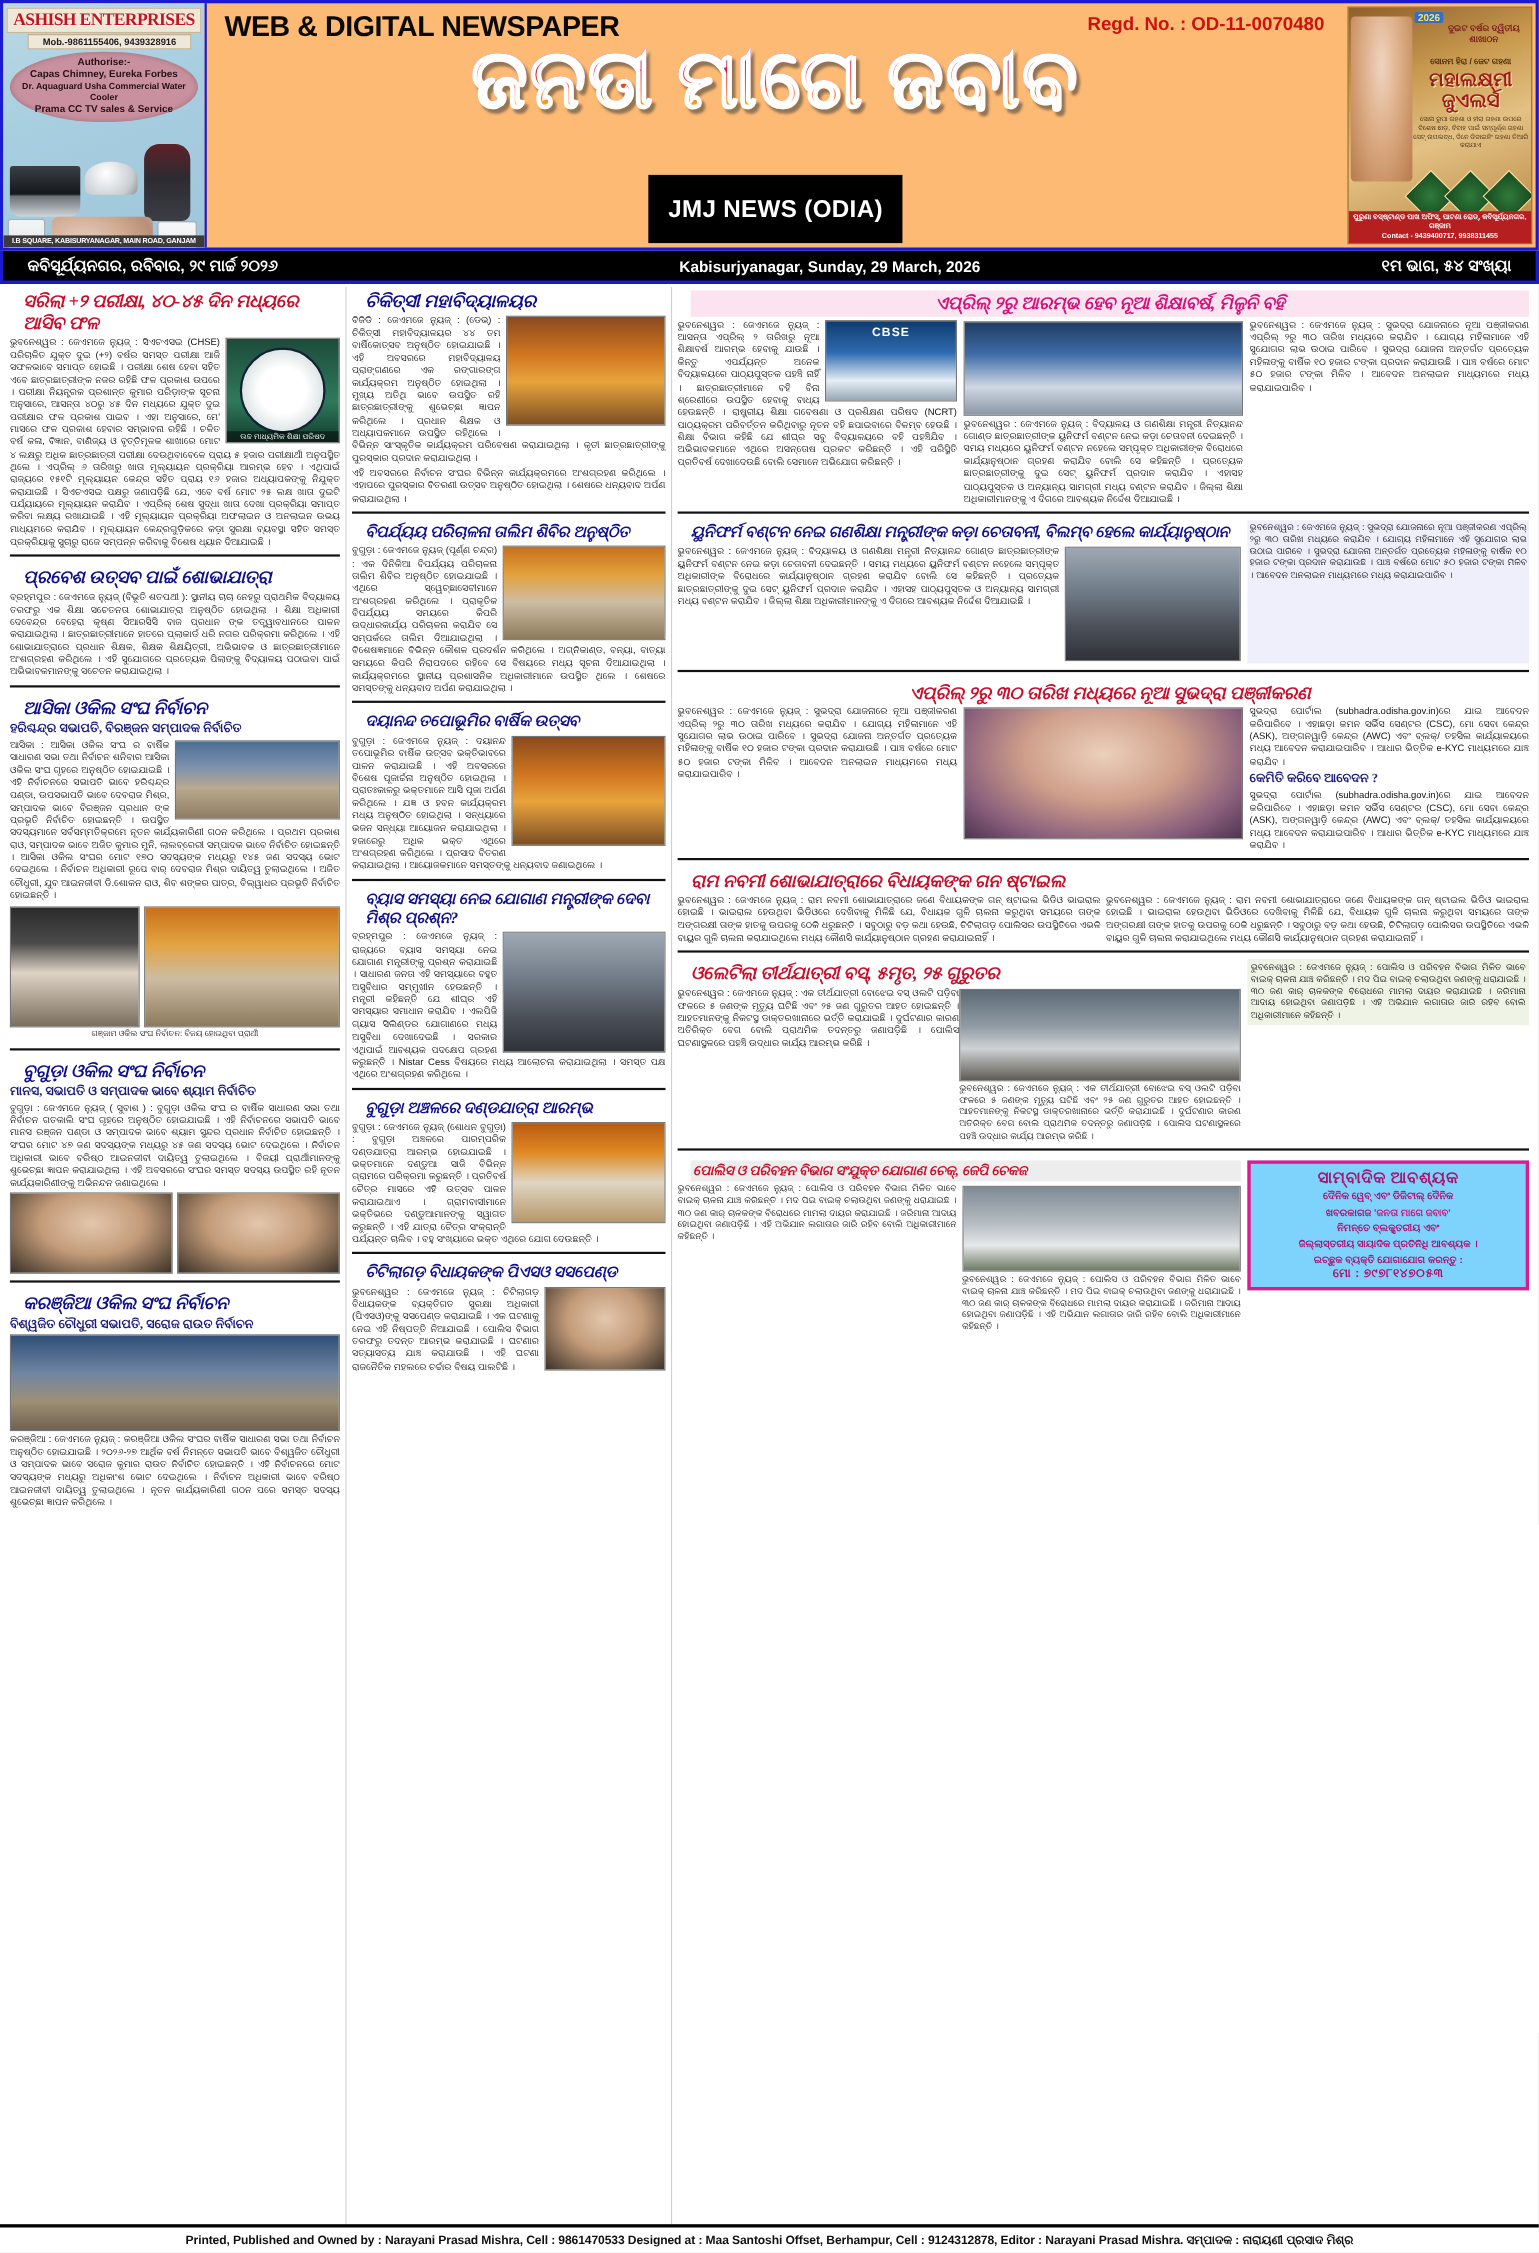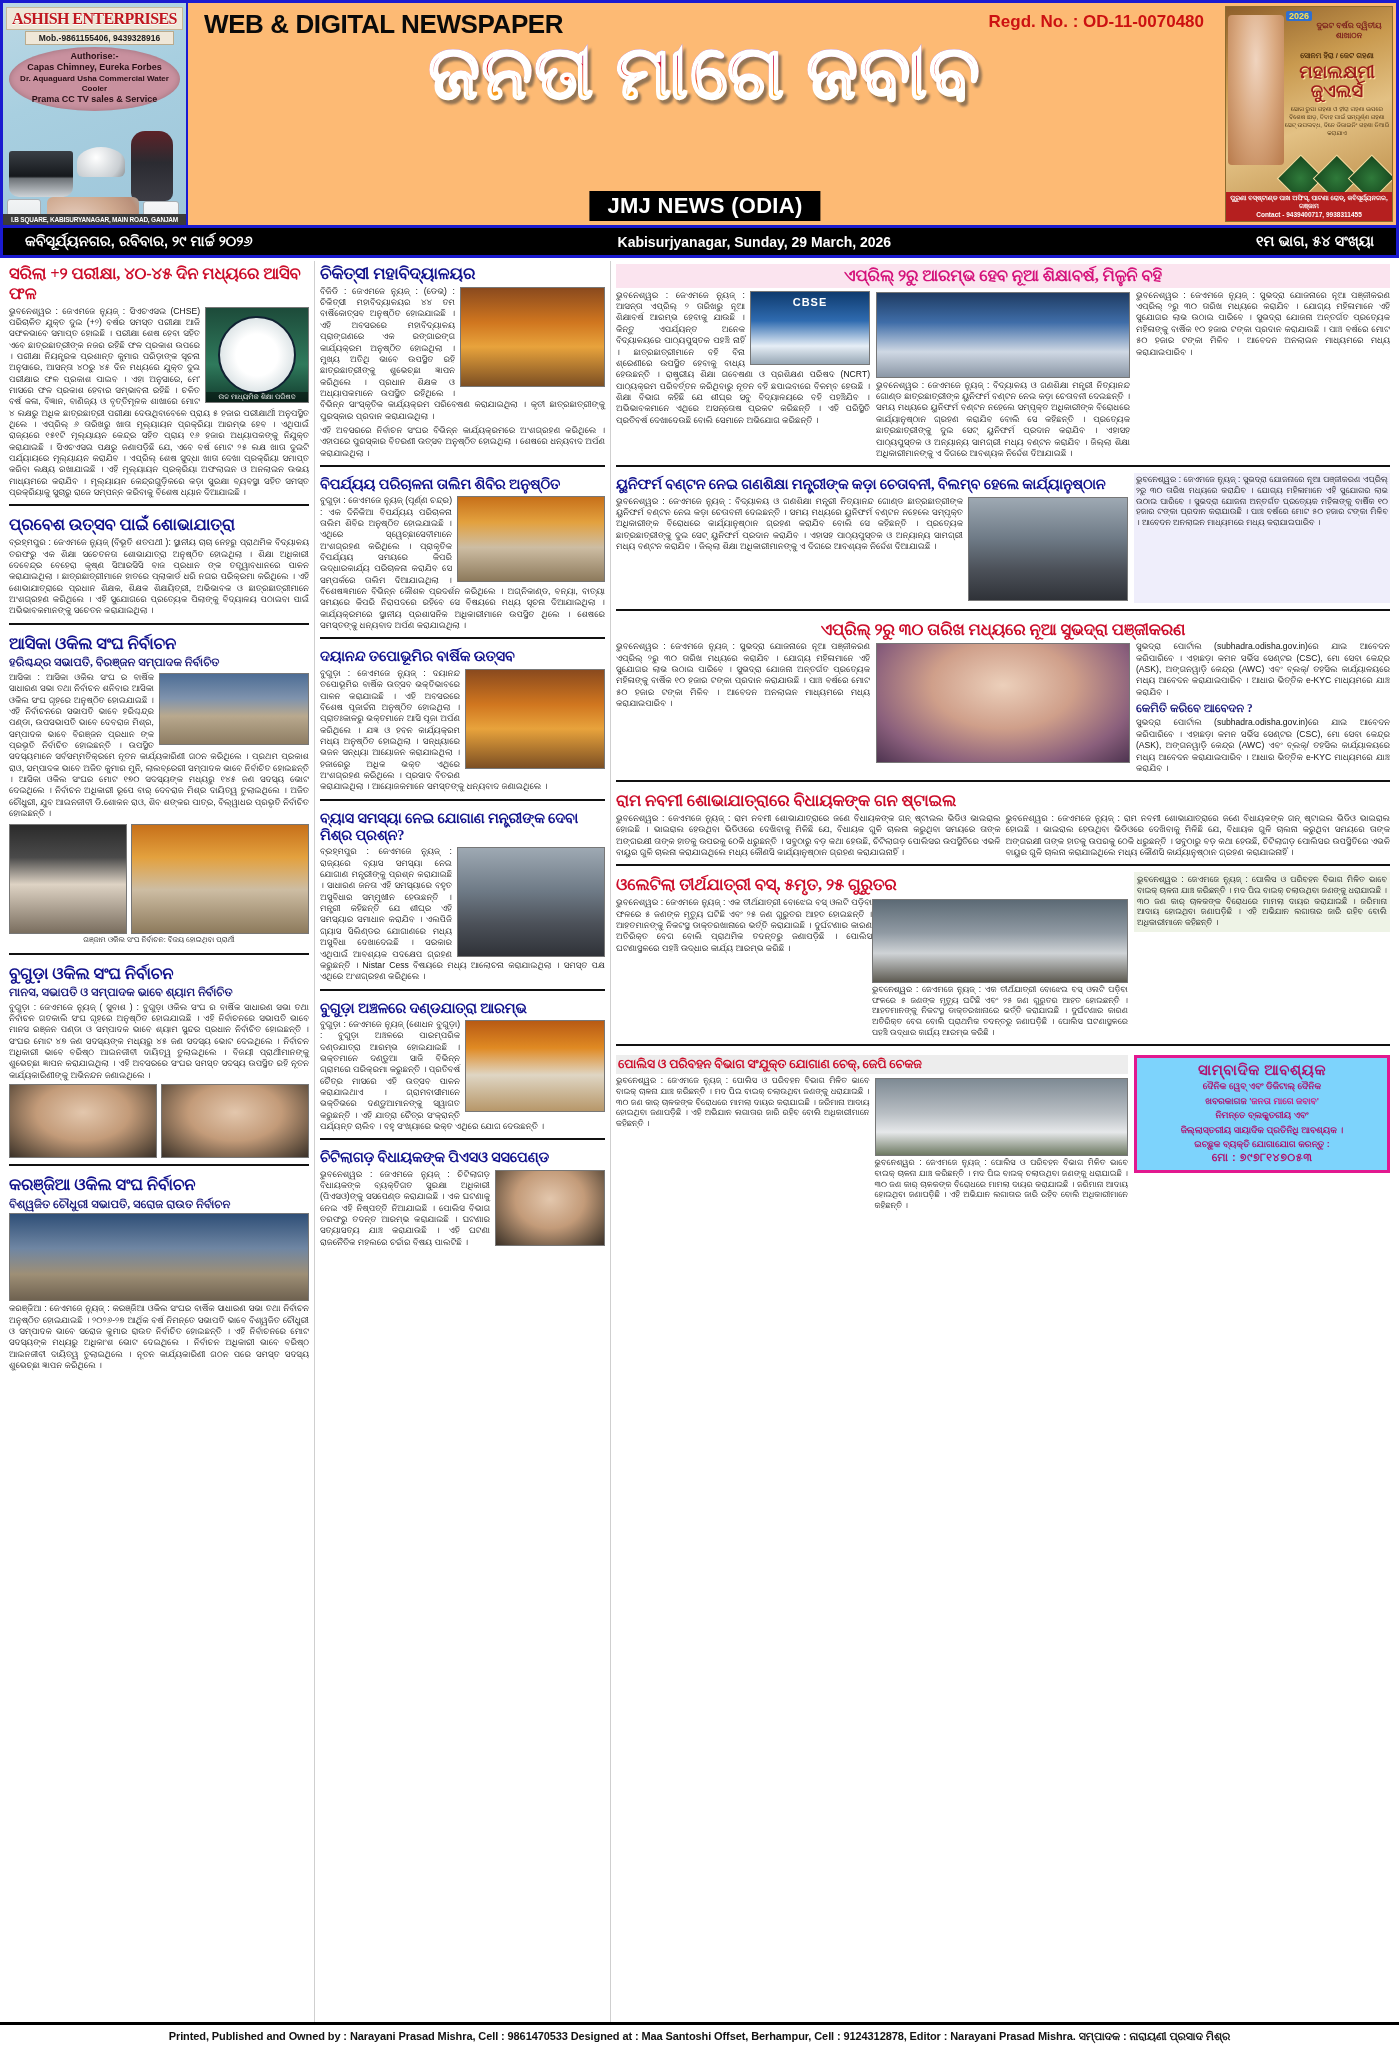--- a/index.html
+++ b/index.html
@@ -82,21 +82,21 @@
     background:linear-gradient(180deg,#2d1ea8 0%,#7a1bb4 16%,#e01b2e 40%,#f0541c 62%,#f9a61c 80%,#ffe200 100%);
     -webkit-background-clip:text; background-clip:text;
     color:transparent;
     -webkit-text-stroke:2px #ffffff;
     filter:drop-shadow(3px 4px 1px rgba(60,60,60,.55));
     letter-spacing:2px;
   }
   .jmj {
     position:absolute; left:50%; transform:translateX(-50%);
     bottom:4px; background:#000; color:#fff;
-    font-size:22px; font-weight:bold; padding:2px 18px;
+    font-size:22px; font-weight:bold; padding:18px 18px;
     letter-spacing:.3px; white-space:nowrap;
   }
   .ad-right {
     width:168px; flex:0 0 168px; margin:3px;
     border:1px solid #8c6a2e;
     background:linear-gradient(160deg,#8e5f2a,#c99a4f 30%,#e3c184 55%,#b4823c 100%);
     position:relative; overflow:hidden; color:#fff;
   }
   .ar-year { position:absolute; left:60px; top:4px; font-size:9px; font-weight:bold; color:#ffe14d; background:#2f6fd0; padding:0 3px; border-radius:2px;}
   .ar-odia1 { position:absolute; left:84px; top:14px; right:4px; text-align:center; font-size:8px; color:#7a1b1b; font-weight:bold; line-height:1.25;}
@@ -128,21 +128,21 @@
     display:flex; flex-direction:column; gap:3px;
   }
   .col + .col { border-left:1px solid #cfcfcf; }
   .col-1 { flex:0 0 310px; }
   .col-2 { flex:0 0 296px; }
   .col-3 { flex:0 0 296px; }
 
   .hl {
     font-family:"Liberation Serif", serif;
     font-weight:bold; line-height:1.2;
-    margin:3px 0 2px 0; letter-spacing:-0.2px;
+    margin:3px 0 2px 12px; letter-spacing:-0.2px;font-style:italic;
   }
   .hl-blue { color:#10108c; }
   .hl-red  { color:#cc0d2a; }
   .hl-pink { color:#d4117a; }
   .hl-lg { font-size:16.5px; }
   .hl-md { font-size:14.5px; }
   .hl-sm { font-size:12.5px; }
   .hl-band-pink { background:#fbe4ef; padding:2px 2px; }
   .hl-band-grey { background:#ededed; padding:2px 2px; }
   .sub {

